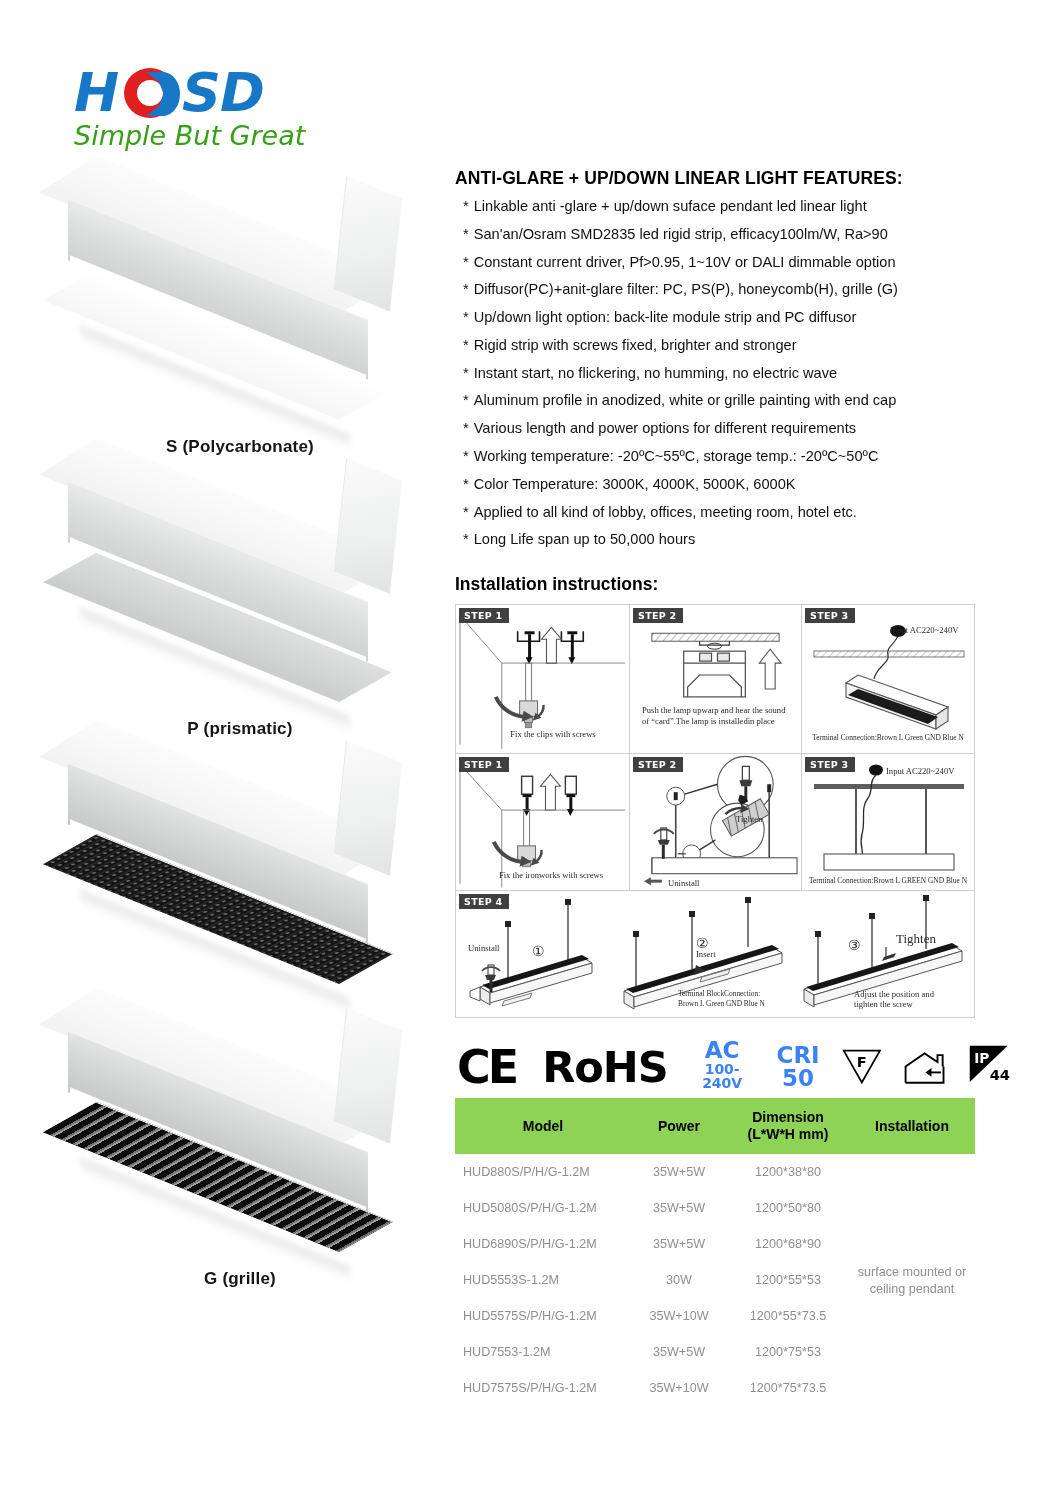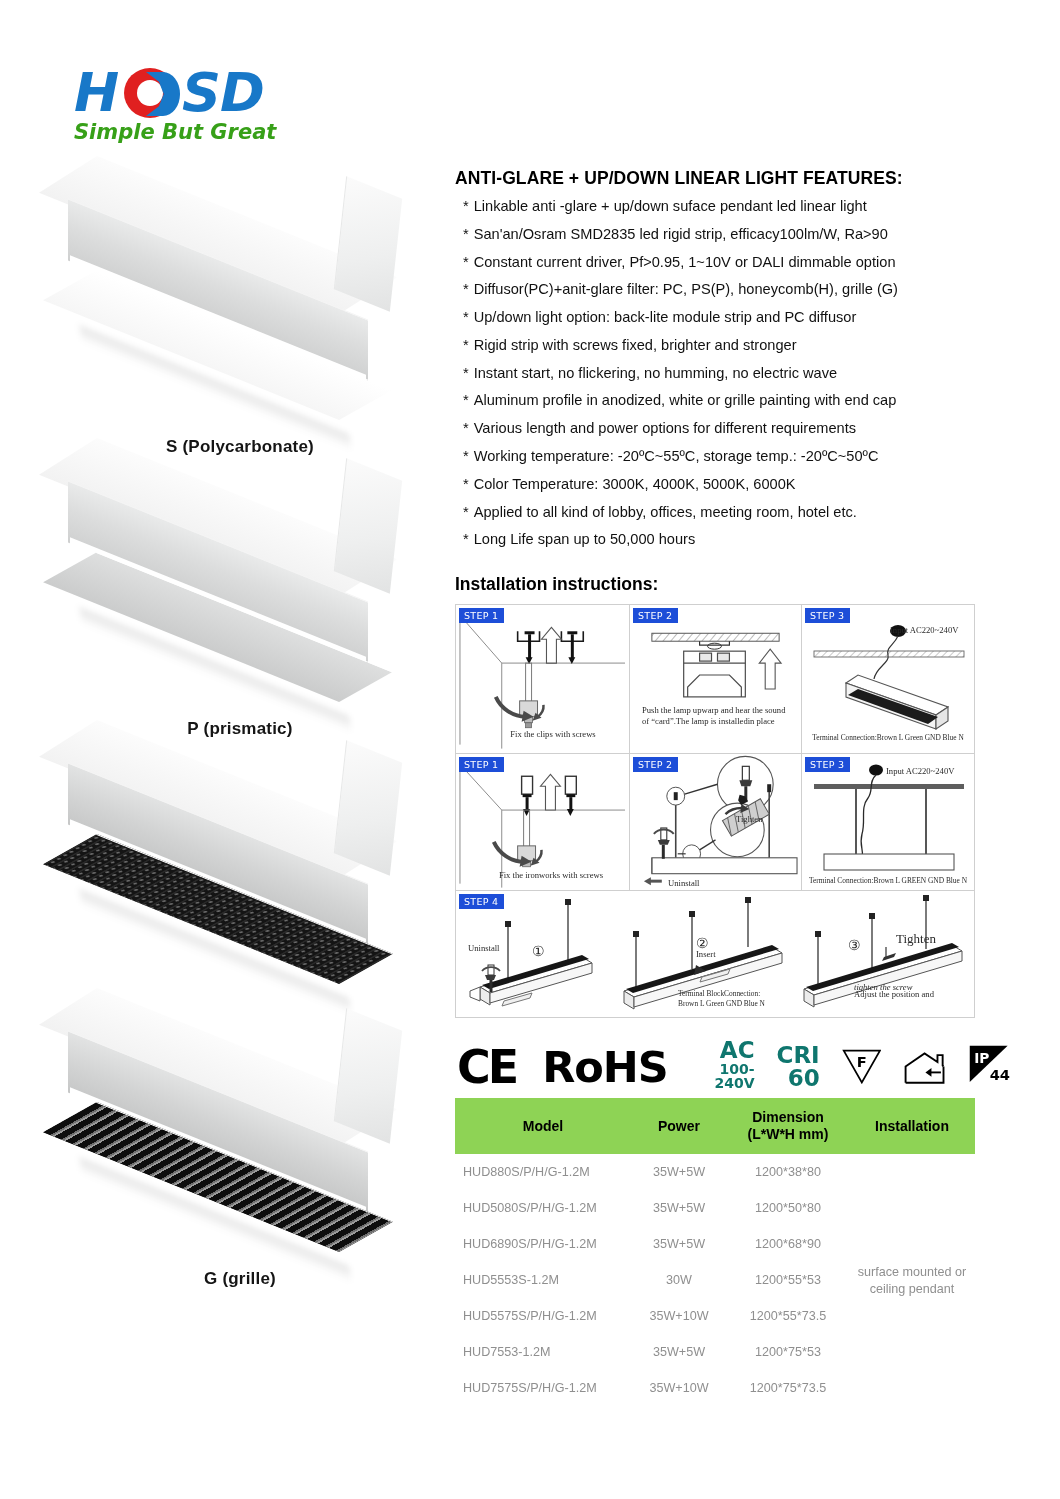--- a/index.html
+++ b/index.html
@@ -41,22 +41,22 @@
   }
   .logo-o-blue {
     position: absolute; left: 22px; top: 4px; width: 34px; height: 44px;
     border-radius: 0 50% 50% 0 / 0 50% 50% 0;
     background: #1878c8;
     clip-path: polygon(0% 0%, 100% 0%, 100% 100%, 0% 100%, 38% 78%, 52% 50%, 38% 22%);
   }
   .logo-tag {
     position: absolute; left: 2px; top: 58px;
     font-family: "DejaVu Sans", sans-serif;
-    font-weight: bold; font-style: italic;
-    font-size: 21px; color: #37a018; letter-spacing: 0px;
+    font-weight: normal; font-style: italic;
+    font-size: 27px; color: #37a018; letter-spacing: 0px;
     white-space: nowrap;
   }
 
   
   .products { position: absolute; left: 40px; top: 175px; width: 400px; }
   .product { position: relative; width: 400px; }
   .product-stage { position: relative; width: 400px; height: 268px; }
   .product-label {
     text-align: center;
     font-size: 17px;
@@ -151,22 +151,22 @@
   .panel:last-child { border-right: none; }
   .p-a { width: 174px; }
   .p-b { width: 172px; }
   .p-c { width: 172px; }
   .p-full { width: 518px; }
   .h150 { height: 148px; }
   .h138 { height: 136px; }
   .h128 { height: 126px; }
   .step-tag {
     position: absolute; left: 3px; top: 3px; z-index: 5;
-    background: #1d4ed8; color: #fff;
-    font-size: 9.5px; font-weight: normal;
+    background: #404040; color: #fff;
+    font-size: 9.5px; font-weight: bold;
     padding: 2px 6px 2px 5px;
     letter-spacing: .3px;
     font-family: "DejaVu Sans", sans-serif;
   }
   .cap {
     position: absolute; z-index: 4;
     font-family: "Liberation Serif", serif;
     font-size: 8.6px; color: #2a2a2a; line-height: 1.25;
   }
   .cap.sm { font-size: 7.4px; }
@@ -182,21 +182,21 @@
   .ce {
     font-family: "DejaVu Sans", sans-serif;
     font-weight: bold; font-size: 46px; line-height: 46px;
     letter-spacing: -3px; color: #000;
   }
   .rohs {
     font-family: "DejaVu Sans", sans-serif;
     font-weight: bold; font-size: 43px; line-height: 46px;
     color: #000; letter-spacing: -1px; margin-left: 4px;
   }
-  .stack { text-align: right; line-height: 1; color: #0f766e; }
+  .stack { text-align: center; line-height: 1; color: #3b82f6; }
   .stack .big { font-weight: bold; font-size: 23px; font-family: "DejaVu Sans", sans-serif; }
   .stack .small { font-weight: bold; font-size: 14px; font-family: "DejaVu Sans", sans-serif; }
   .tri {
     position: relative; width: 46px; height: 42px;
   }
   .tri svg { position: absolute; inset: 0; }
   .house { width: 50px; height: 40px; position: relative; }
   .ip { position: relative; width: 54px; height: 46px; }
 
   
@@ -570,35 +570,35 @@
           </div>
           <span class="cap" style="left:12px; top:52px;">Uninstall</span>
           <span class="cap" style="left:76px; top:52px; font-size:14px;">①</span>
           <span class="cap" style="left:240px; top:44px; font-size:14px;">②</span>
           <span class="cap" style="left:240px; top:58px;">Insert</span>
           <span class="cap sm" style="left:222px; top:98px;">Terminal BlockConnection:</span>
           <span class="cap sm" style="left:222px; top:108px;">Brown L Green GND Blue N</span>
           <span class="cap" style="left:392px; top:46px; font-size:14px;">③</span>
           <span class="cap" style="left:440px; top:40px; font-size:13px;">Tighten</span>
           <span class="cap" style="left:398px; top:98px;">Adjust the position and</span>
-          <span class="cap" style="left:398px; top:91px;font-style:italic;">tighten the screw</span>
+          <span class="cap" style="left:398px; top:108px;">tighten the screw</span>
         </div>
       </div>
     </div>
 
     <div class="certs">
       <span class="ce">CE</span>
       <span class="rohs">RoHS</span>
       <span class="stack">
         <div class="big">AC</div>
         <div class="small">100-240V</div>
       </span>
       <span class="stack">
         <div class="big">CRI</div>
-        <div class="big">60</div>
+        <div class="big">50</div>
       </span>
       <span class="tri">
         <svg viewBox="0 0 46 42" xmlns="http://www.w3.org/2000/svg">
           <path d="M2 3 L44 3 L23 40 Z" fill="none" stroke="#000" stroke-width="2"></path>
           <text x="23" y="22" font-family="DejaVu Sans, sans-serif" font-size="17" font-weight="bold" text-anchor="middle" fill="#000">F</text>
         </svg>
       </span>
       <span class="house">
         <svg viewBox="0 0 50 40" xmlns="http://www.w3.org/2000/svg">
           <path d="M3 38 L3 19 L25 4 L40 14 L40 6 L46 6 L46 18 L47 19" fill="none" stroke="#000" stroke-width="2.2"></path>

